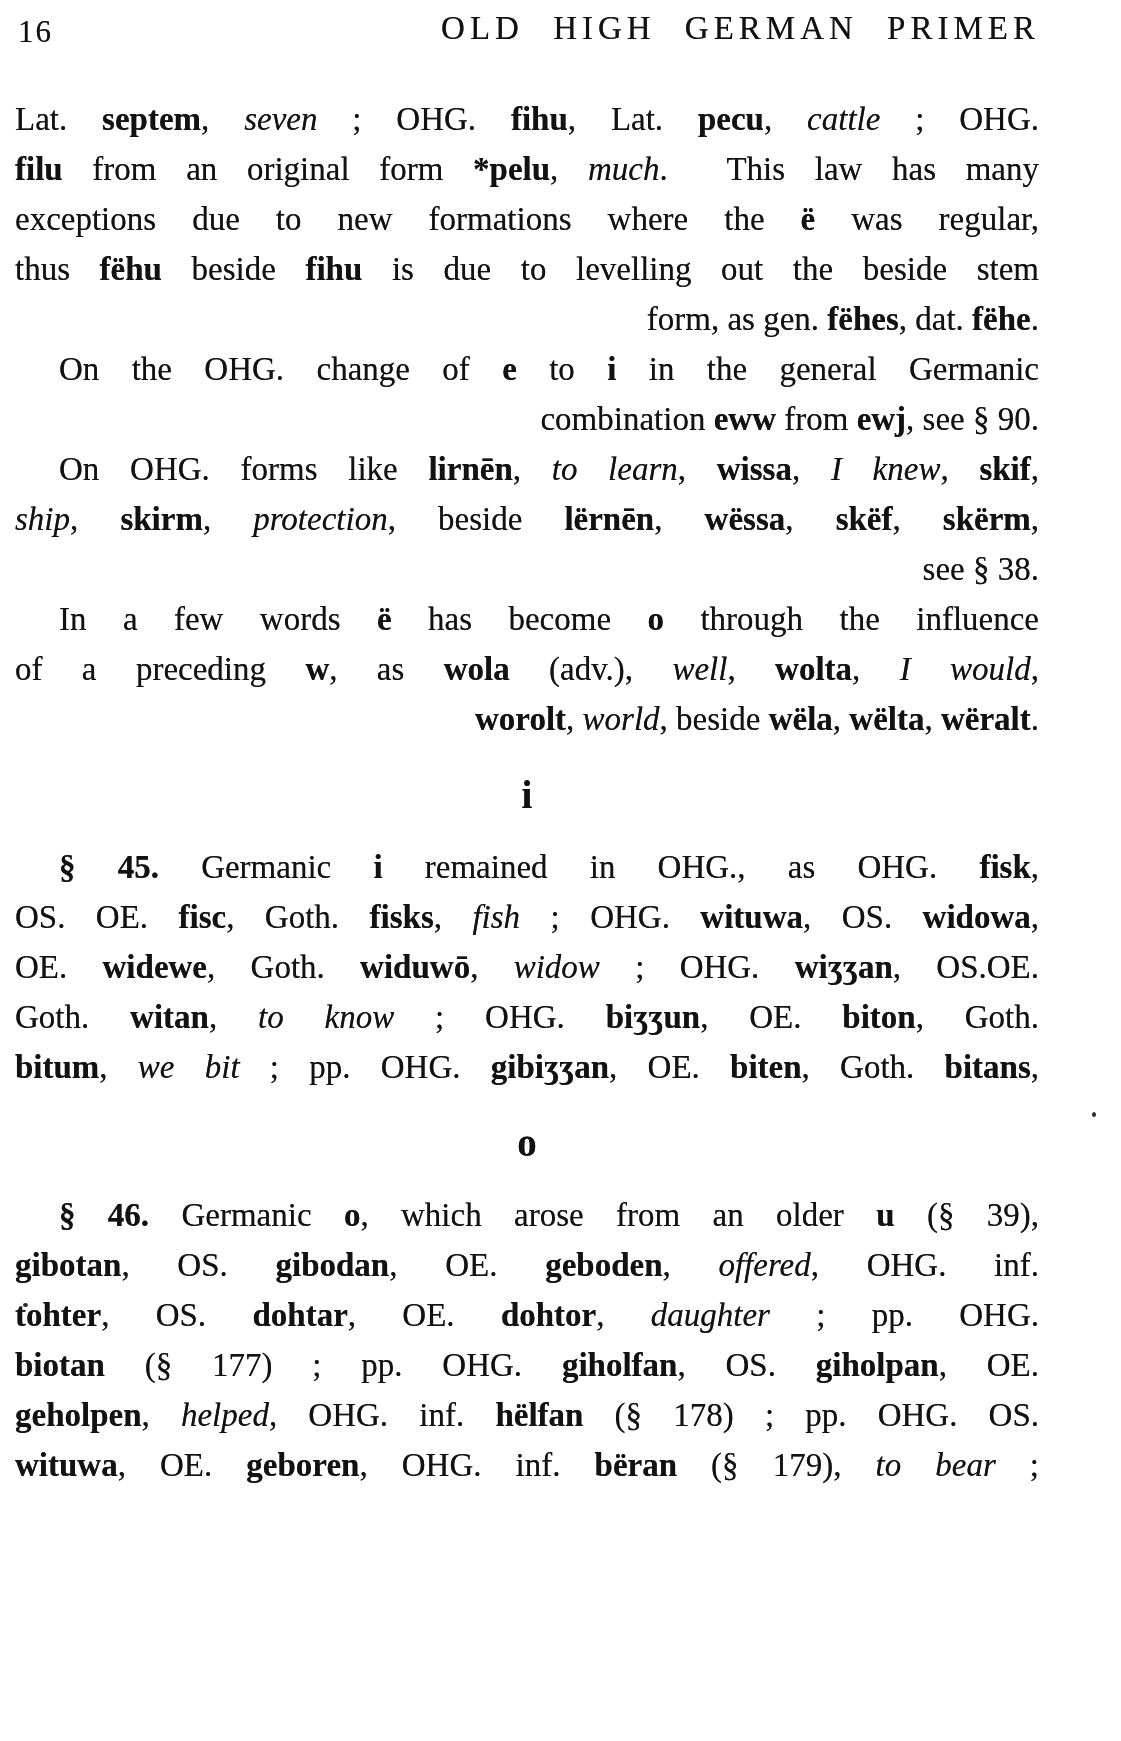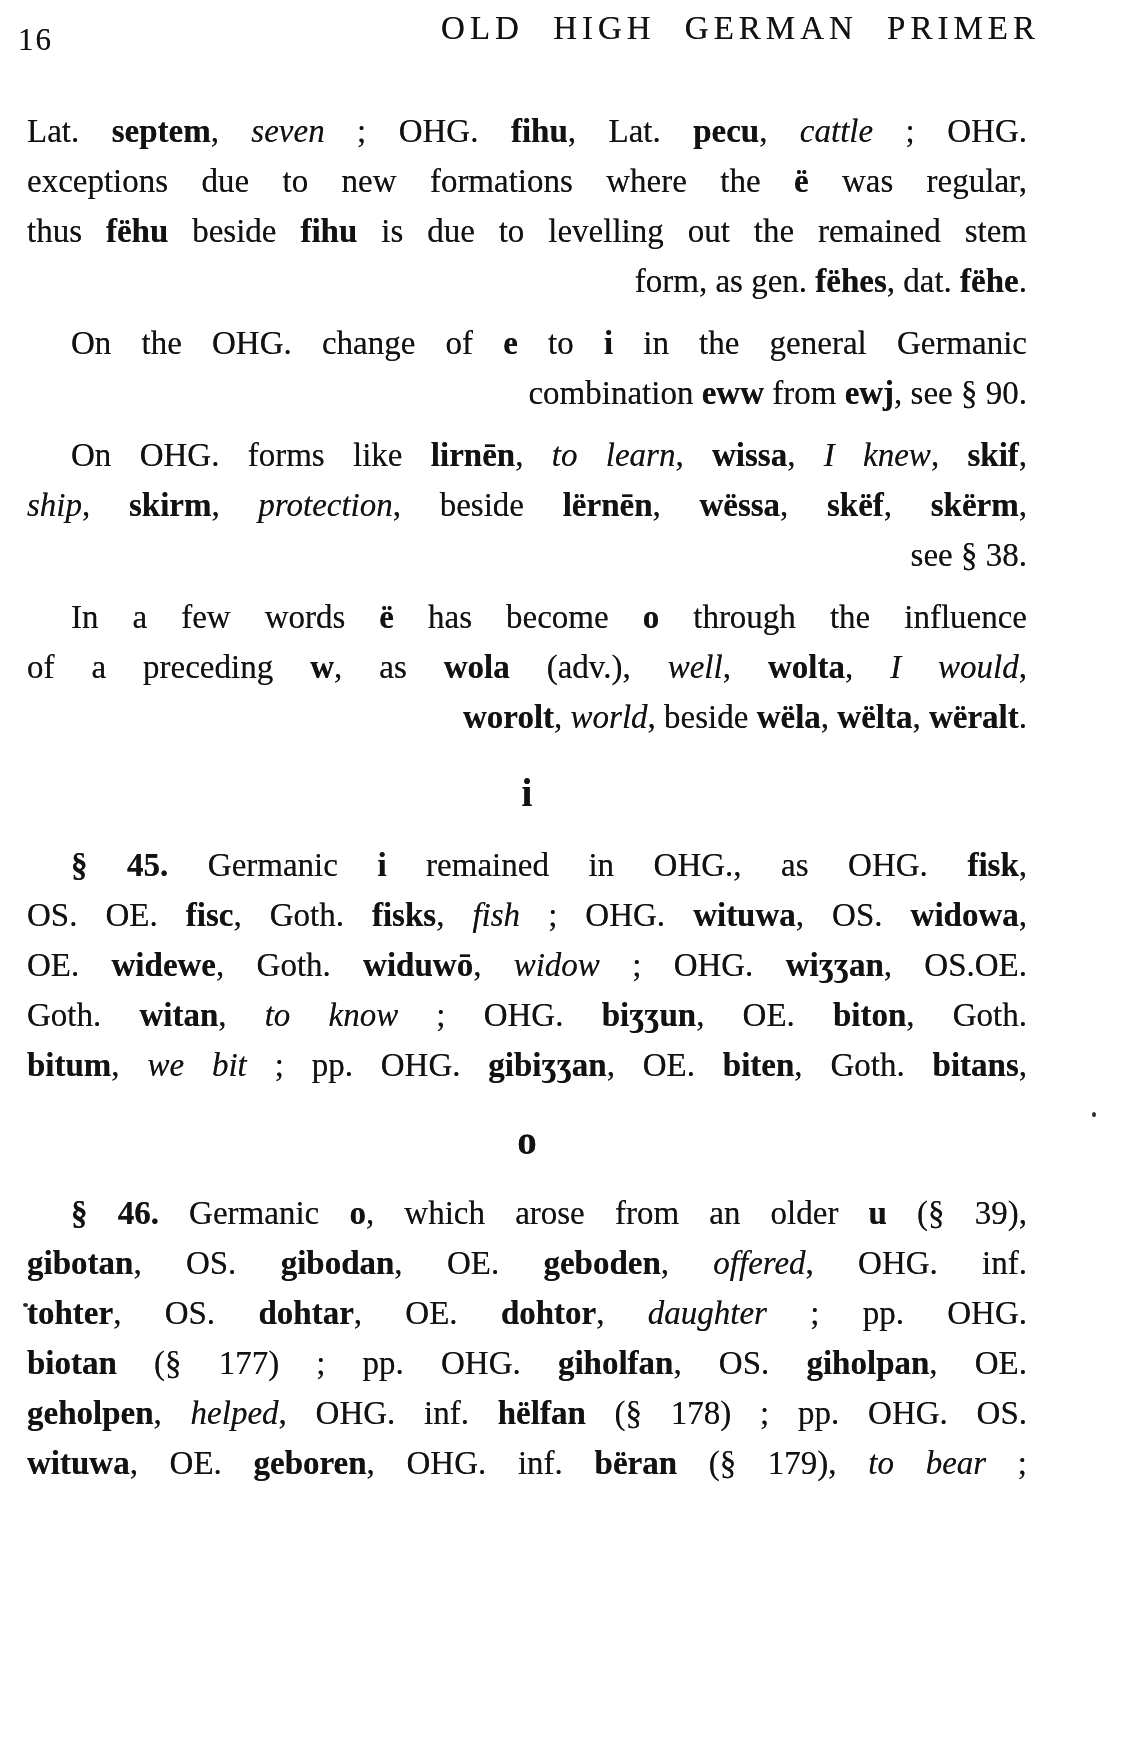--- a/index.html
+++ b/index.html
@@ -12,41 +12,41 @@
     font-family: "Liberation Serif", "DejaVu Serif", serif;
     overflow: hidden;
     text-shadow: 0 0 0.5px rgba(0,0,0,0.65);
   }
   .running-header {
     position: absolute;
     top: 8px; left: 0; width: 1040px; height: 52px;
   }
   .page-number {
     position: absolute;
-    left: 18px; top: 14px;
+    left: 18px; top: 6px;
     font-size: 31px;
     letter-spacing: 2px;
     text-align: right;
   }
   .header-title {
     position: absolute;
     left: 0; top: 2px; width: 1040px;
     text-align: right;
     font-size: 33px;
     letter-spacing: 5px;
     word-spacing: 16px;
     white-space: nowrap;
   }
   .text-block {
     position: absolute;
     left: 15px; top: 94px; width: 1024px;
     font-size: 33px;
     line-height: 50px;
   }
-  .paragraph { margin: 12px; }
+  .paragraph { margin: 0; }
   .line { }
   .line-just { text-align: justify; text-align-last: justify; }
   .line-last { text-align: right; }
   .line-indent { text-indent: 44px; }
   .seg-bold   { font-weight: 700; }
   .seg-italic { font-style: italic; }
   .section-heading {
     text-align: center;
     font-weight: 700;
     font-size: 39px;
@@ -67,22 +67,23 @@
 
 <div class="page">
   <div class="running-header">
     <span class="page-number">16</span>
     <span class="header-title">OLD HIGH GERMAN PRIMER</span>
   </div>
 
   <div class="text-block">
       <div class="paragraph">
         <div class="line line-just"><span class="seg-normal">Lat. </span><span class="seg-bold">septem</span><span class="seg-normal">, </span><span class="seg-italic">seven</span><span class="seg-normal"> ; OHG. </span><span class="seg-bold">fihu</span><span class="seg-normal">, Lat. </span><span class="seg-bold">pecu</span><span class="seg-normal">, </span><span class="seg-italic">cattle</span><span class="seg-normal"> ; OHG.</span></div>
+        <div class="line line-just"><span class="seg-bold">filu</span><span class="seg-normal"> from an original form </span><span class="seg-bold">*pelu</span><span class="seg-normal">, </span><span class="seg-italic">much</span><span class="seg-normal">.&nbsp; This law has many</span></div>
         <div class="line line-just"><span class="seg-normal">exceptions due to new formations where the </span><span class="seg-bold">ë</span><span class="seg-normal"> was regular,</span></div>
-        <div class="line line-just"><span class="seg-normal">thus </span><span class="seg-bold">fëhu</span><span class="seg-normal"> beside </span><span class="seg-bold">fihu</span><span class="seg-normal"> is due to levelling out the remained stem</span></div>
+        <div class="line line-just"><span class="seg-normal">thus </span><span class="seg-bold">fëhu</span><span class="seg-normal"> beside </span><span class="seg-bold">fihu</span><span class="seg-normal"> is due to levelling out the beside stem</span></div>
         <div class="line line-last"><span class="seg-normal">form, as gen. </span><span class="seg-bold">fëhes</span><span class="seg-normal">, dat. </span><span class="seg-bold">fëhe</span><span class="seg-normal">.</span></div>
       </div>
       <div class="paragraph">
         <div class="line line-just line-indent"><span class="seg-normal">On the OHG. change of </span><span class="seg-bold">e</span><span class="seg-normal"> to </span><span class="seg-bold">i</span><span class="seg-normal"> in the general Germanic</span></div>
         <div class="line line-last"><span class="seg-normal">combination </span><span class="seg-bold">eww</span><span class="seg-normal"> from </span><span class="seg-bold">ewj</span><span class="seg-normal">, see § 90.</span></div>
       </div>
       <div class="paragraph">
         <div class="line line-just line-indent"><span class="seg-normal">On OHG. forms like </span><span class="seg-bold">lirnēn</span><span class="seg-normal">, </span><span class="seg-italic">to learn</span><span class="seg-normal">, </span><span class="seg-bold">wissa</span><span class="seg-normal">, </span><span class="seg-italic">I knew</span><span class="seg-normal">, </span><span class="seg-bold">skif</span><span class="seg-normal">,</span></div>
         <div class="line line-just"><span class="seg-italic">ship</span><span class="seg-normal">, </span><span class="seg-bold">skirm</span><span class="seg-normal">, </span><span class="seg-italic">protection</span><span class="seg-normal">, beside </span><span class="seg-bold">lërnēn</span><span class="seg-normal">, </span><span class="seg-bold">wëssa</span><span class="seg-normal">, </span><span class="seg-bold">skëf</span><span class="seg-normal">, </span><span class="seg-bold">skërm</span><span class="seg-normal">,</span></div>
         <div class="line line-last"><span class="seg-normal">see § 38.</span></div>

